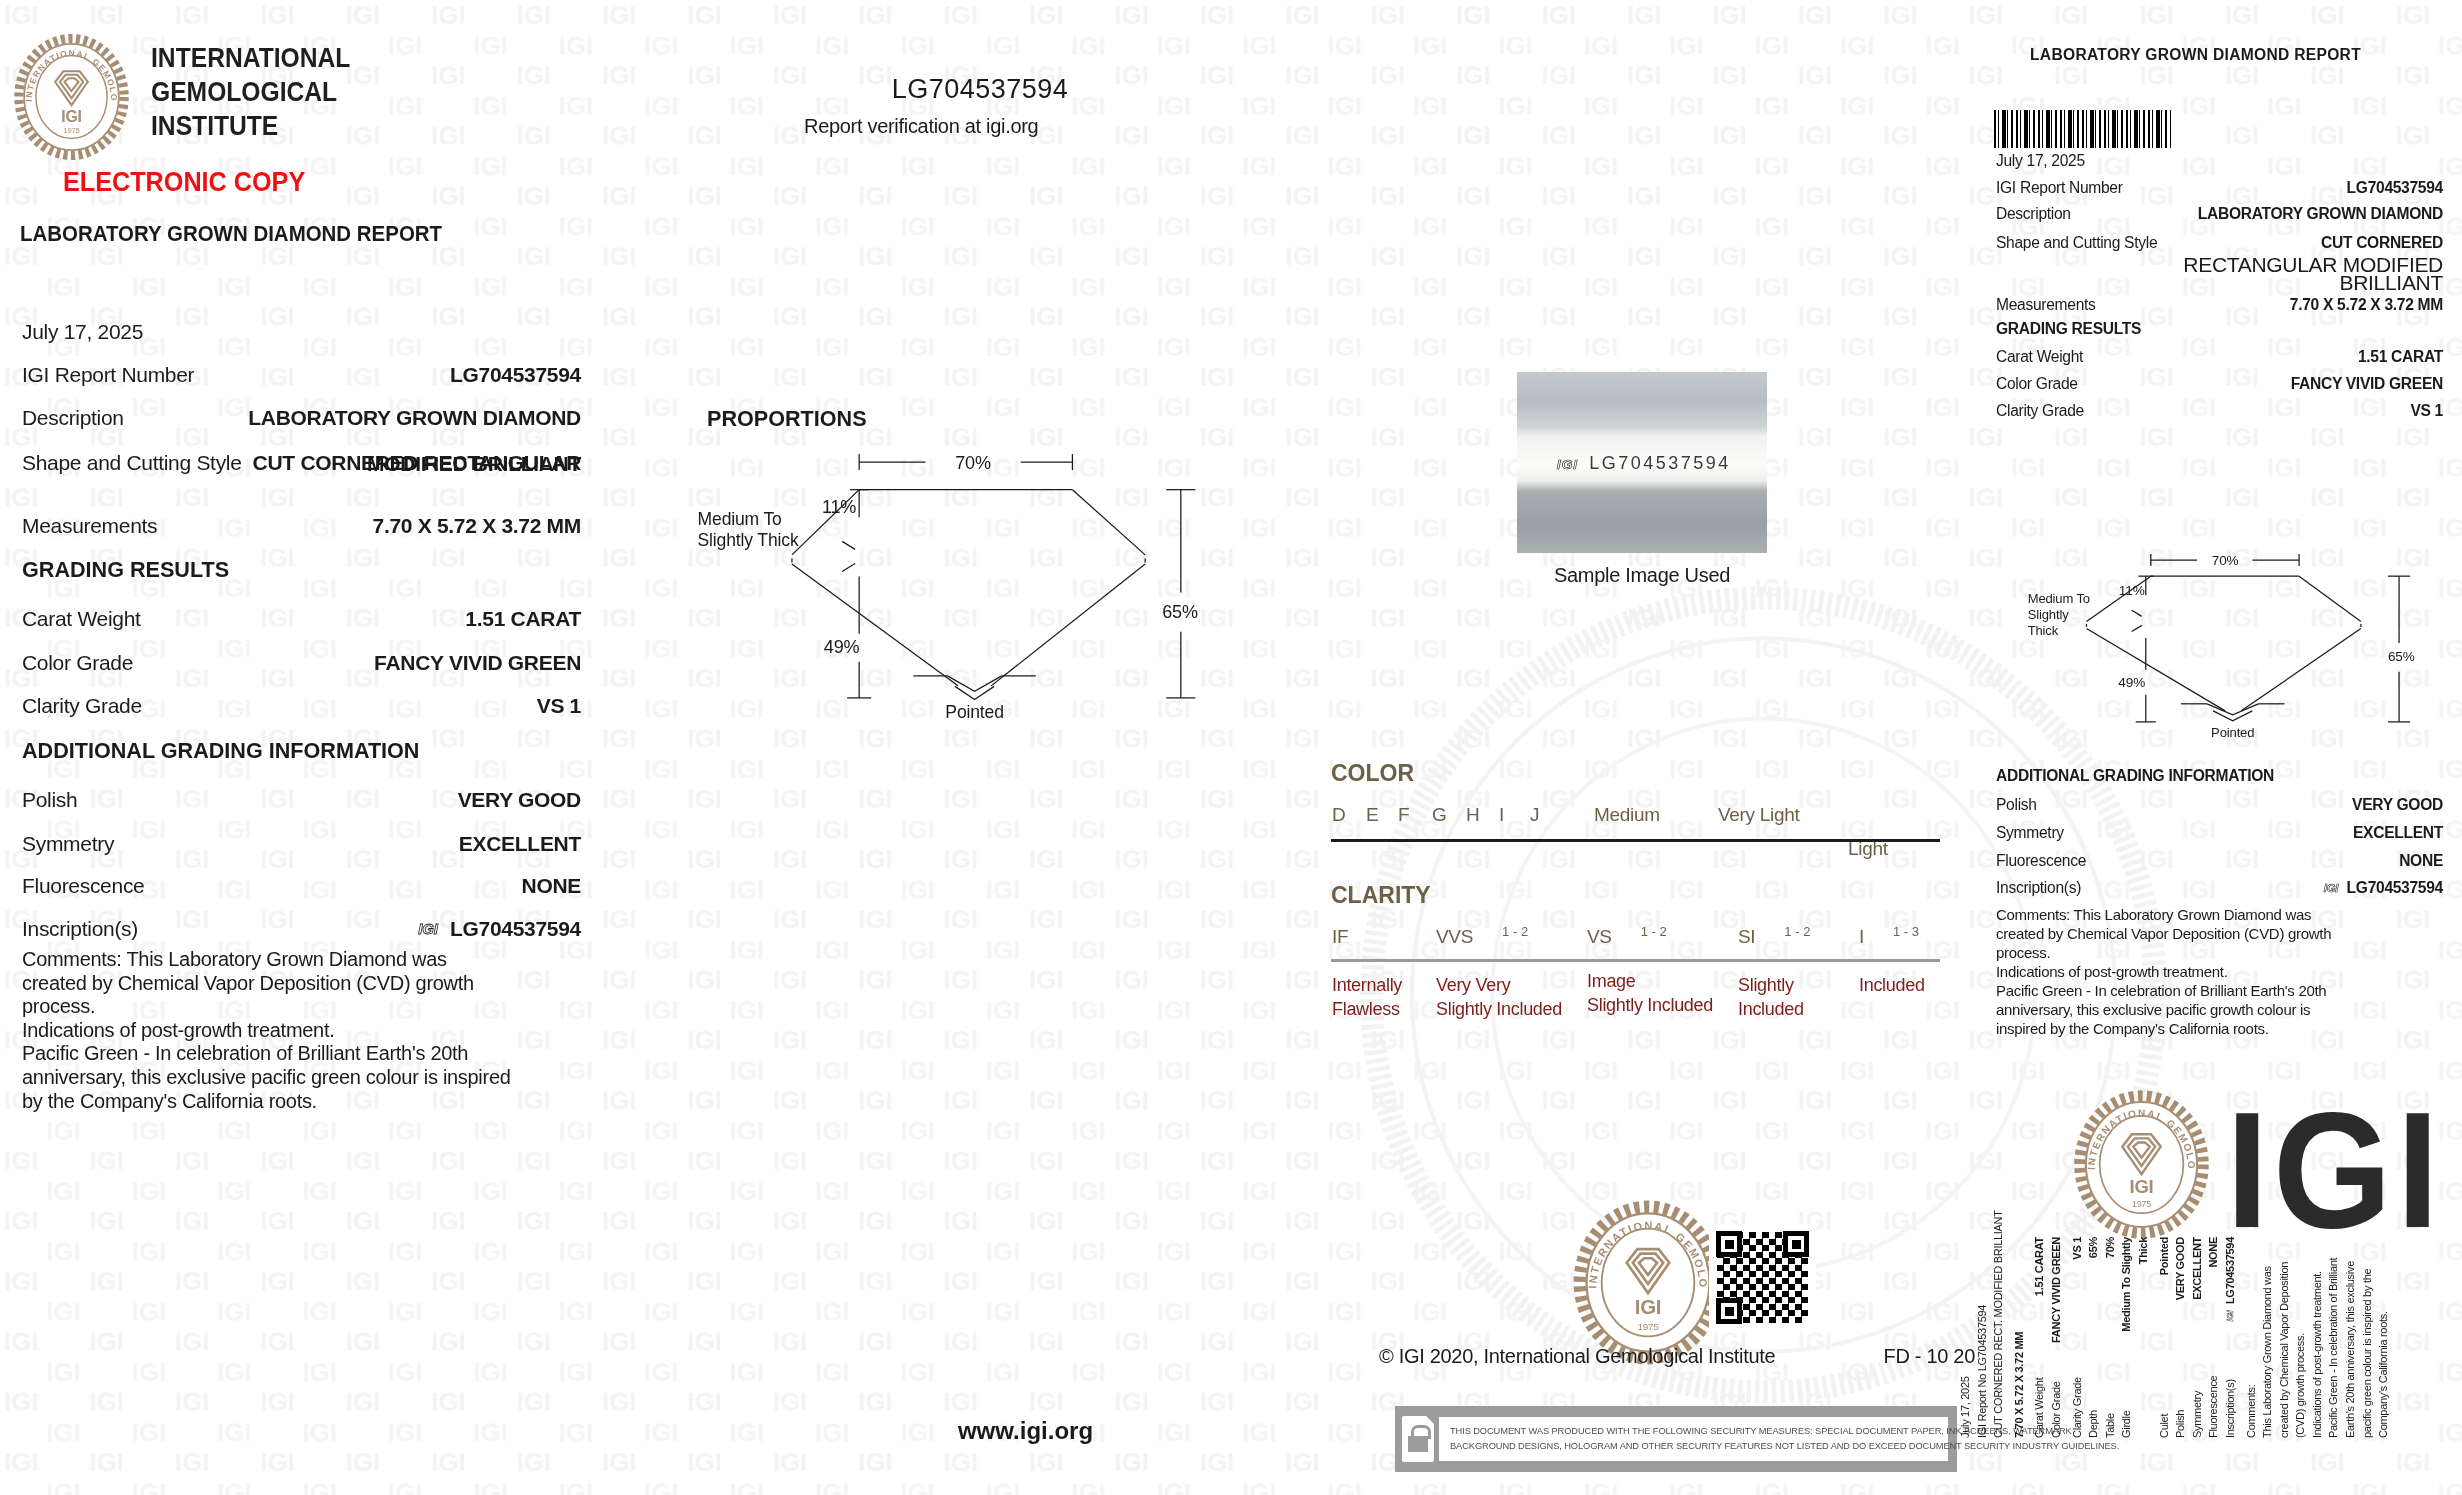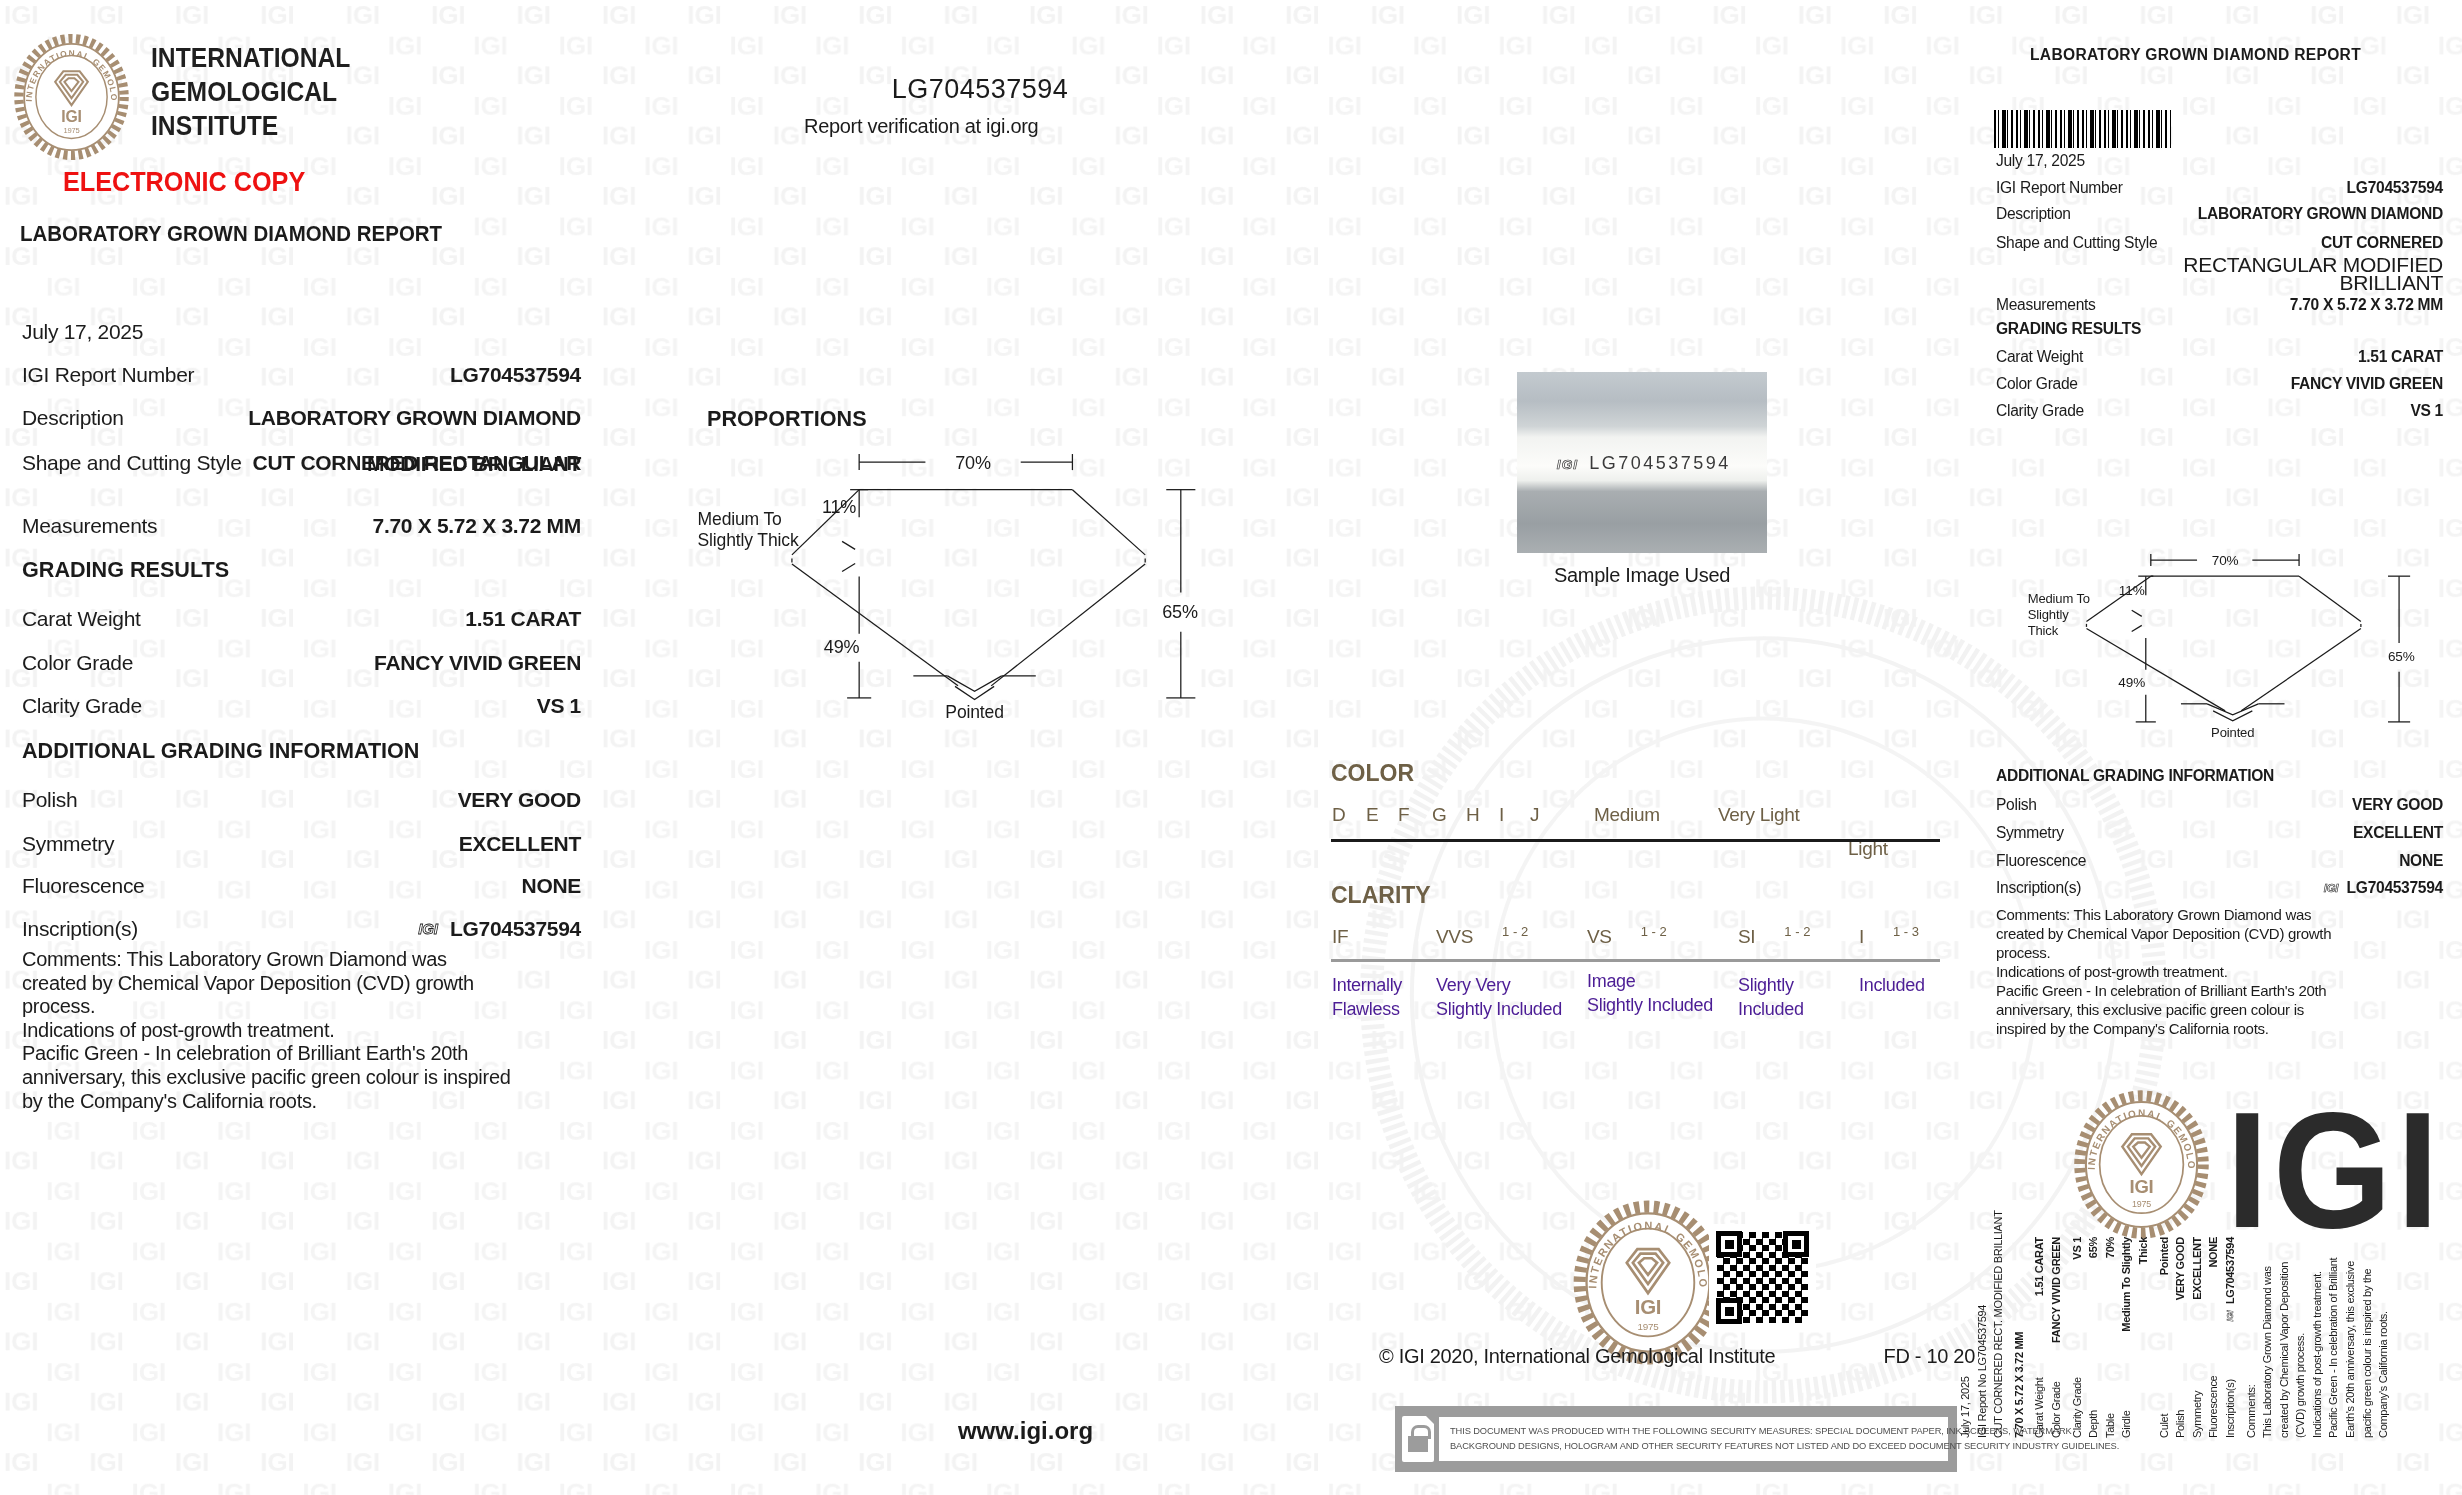--- a/index.html
+++ b/index.html
@@ -28,21 +28,21 @@
   .diagram line,.diagram polyline,.diagram path{stroke:#1b1b1b;stroke-width:2.5;fill:none;}
   
   .sample{background:linear-gradient(180deg,#c3cacf 0%,#b6bdc3 16%,#cfd4d6 30%,#f2f3f1 36%,#fcfcfa 52%,#eef0ed 60%,#a9aeb1 66%,#999fa3 84%,#aaafb2 100%);}
   .sample-insc{position:absolute;left:0;top:45%;width:100%;display:flex;justify-content:center;align-items:center;gap:7px;
                color:#3a3a3a;font-size:18px;letter-spacing:2.5px;}
   .caption{font-size:20px;text-align:center;}
   
   .olv{color:#6e6046;}
   .scale-title{font-size:23px;font-weight:800;letter-spacing:0;}
   .scale-item{position:absolute;font-size:19px;color:#6e6046;white-space:nowrap;}
-  .scale-name{position:absolute;font-size:18px;color:#4c1d95;line-height:23.6px;white-space:nowrap;}
+  .scale-name{position:absolute;font-size:18px;color:#7f1d1d;line-height:23.6px;white-space:nowrap;}
   .sup{font-size:13px;vertical-align:7px;letter-spacing:0;margin-left:24px;}
   
   .copy{font-size:20px;}
   .fd{font-size:20px;text-align:right;}
   .site{font-size:24px;font-weight:700;text-align:center;letter-spacing:0;}
   .secbar{position:absolute;background:#9c9c9c;}
   .secbox{position:absolute;background:#fff;color:#4e4e4e;font-size:9.3px;line-height:15px;letter-spacing:-0.1px;
           display:flex;flex-direction:column;justify-content:center;padding-left:11px;box-sizing:border-box;}
   
   .phead{font-size:15.6px;font-weight:600;letter-spacing:0.3px;}
@@ -416,21 +416,21 @@
       <span>LG704537594</span>
     </span>
   </div>
 
   <div class="pcomments" style="top:905px;">
     <div>Comments: This Laboratory Grown Diamond was</div>
     <div>created by Chemical Vapor Deposition (CVD) growth</div>
     <div>process.</div>
     <div>Indications of post-growth treatment.</div>
     <div>Pacific Green - In celebration of Brilliant Earth's 20th</div>
-    <div>anniversary, this exclusive pacific green colour is</div>
+    <div>anniversary, this exclusive pacific growth colour is</div>
     <div>inspired by the Company's California roots.</div>
   </div>
 
   <svg class="abs" style="left:2066px;top:1089px" width="151" height="151" viewBox="0 0 300 300">
       <use href="#igi-seal"></use>
     </svg>
   <div class="abs igibig nowrap" style="left:2226px;top:1075px;">IGI</div>
 
   <div class="strip-outer">
     <div class="strip-inner">

